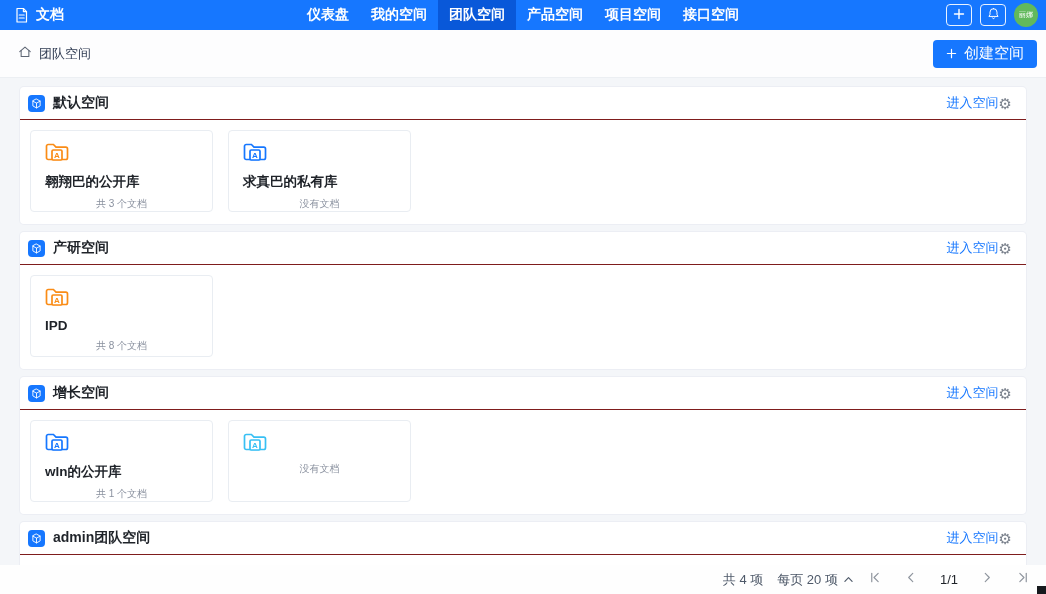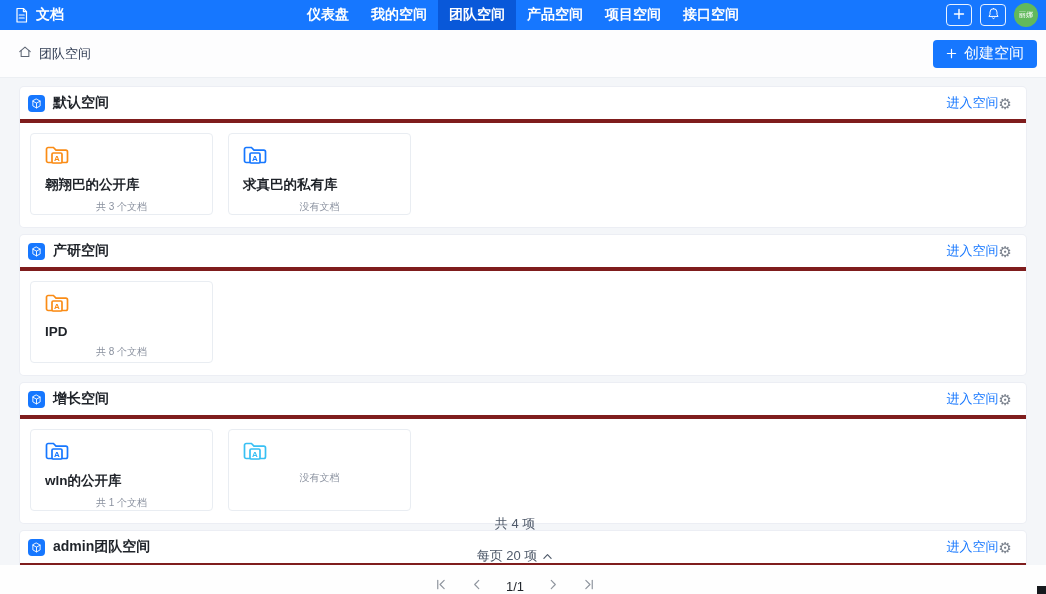--- a/index.html
+++ b/index.html
@@ -18,34 +18,34 @@
   .avatar{width:24px;height:24px;border-radius:50%;background:#62b95c;color:#fff;font-size:7px;display:flex;align-items:center;justify-content:center;letter-spacing:0;cursor:pointer;overflow:hidden;}
 
   
   .crumb-bar{position:relative;height:47px;background:#fdfdfe;border-bottom:1px solid #eceff3;display:flex;align-items:center;}
   .crumb{display:flex;align-items:center;gap:7px;padding-left:18px;font-size:13px;color:#2f3b52;}
   .create-btn{position:absolute;right:9px;top:50%;transform:translateY(-50%);background:#1677ff;color:#fff;border:none;border-radius:4px;height:28px;padding:0 13px;font-size:15px;display:flex;align-items:center;gap:7px;cursor:pointer;font-family:inherit;}
 
   
   .content{padding:9px 20px 0 20px;}
   .panel{background:#fff;border-radius:4px;margin-bottom:8px;box-shadow:0 0 0 1px rgba(230,234,240,.6);}
-  .panel-head{height:32px;display:flex;align-items:center;padding:0 14px 0 8px;border-bottom:4px solid #7f1d1d;}
+  .panel-head{height:32px;display:flex;align-items:center;padding:0 14px 0 8px;border-bottom:1px solid #7f1d1d;}
   .space-icon{width:17px;height:17px;border-radius:4px;display:flex;align-items:center;justify-content:center;background:currentColor;margin-right:8px;flex:none;}
   .panel-title{font-size:14px;font-weight:700;color:#1f2329;flex:1;}
   .enter-link{font-size:13px;color:#1677ff;cursor:pointer;}
   .gear{font-size:15px;color:#7a818c;cursor:pointer;line-height:1;}
   .panel-body{display:flex;gap:15px;padding:10px 10px 12px 10px;}
   .card{width:183px;height:82px;box-sizing:border-box;border:1px solid #e9edf2;border-radius:4px;background:#fff;padding:11px 14px;cursor:pointer;}
   .card .lib-icon{display:block;}
   .card-title{font-size:13.5px;font-weight:700;color:#1f2329;margin-top:7px;white-space:nowrap;}
   .card-sub{font-size:10px;color:#8a919f;margin-top:6px;text-align:center;}
   .panel.clipped .panel-body{padding-bottom:0;}
 
   
-  .footer{position:absolute;left:0;bottom:0;width:100%;height:29px;background:#fefefe;display:flex;align-items:center;justify-content:flex-end;gap:14px;padding-right:16px;box-sizing:border-box;font-size:13px;color:#4e5969;flex-direction:column;}
+  .footer{position:absolute;left:0;bottom:0;width:100%;height:29px;background:#fefefe;display:flex;align-items:center;justify-content:flex-end;gap:14px;padding-right:16px;box-sizing:border-box;font-size:13px;color:#4e5969;}
   .pager{display:flex;align-items:flex-start;gap:25px;}
   .pg-btn{display:flex;align-items:center;cursor:pointer;}
   .per-page{display:flex;align-items:center;gap:5px;cursor:pointer;}
   .page-no{color:#1f2329;}
   .artifact{position:absolute;right:0;bottom:0;width:9px;height:8px;background:#16191d;}
 </style>
 </head>
 <body>
 
 <div class="page">

